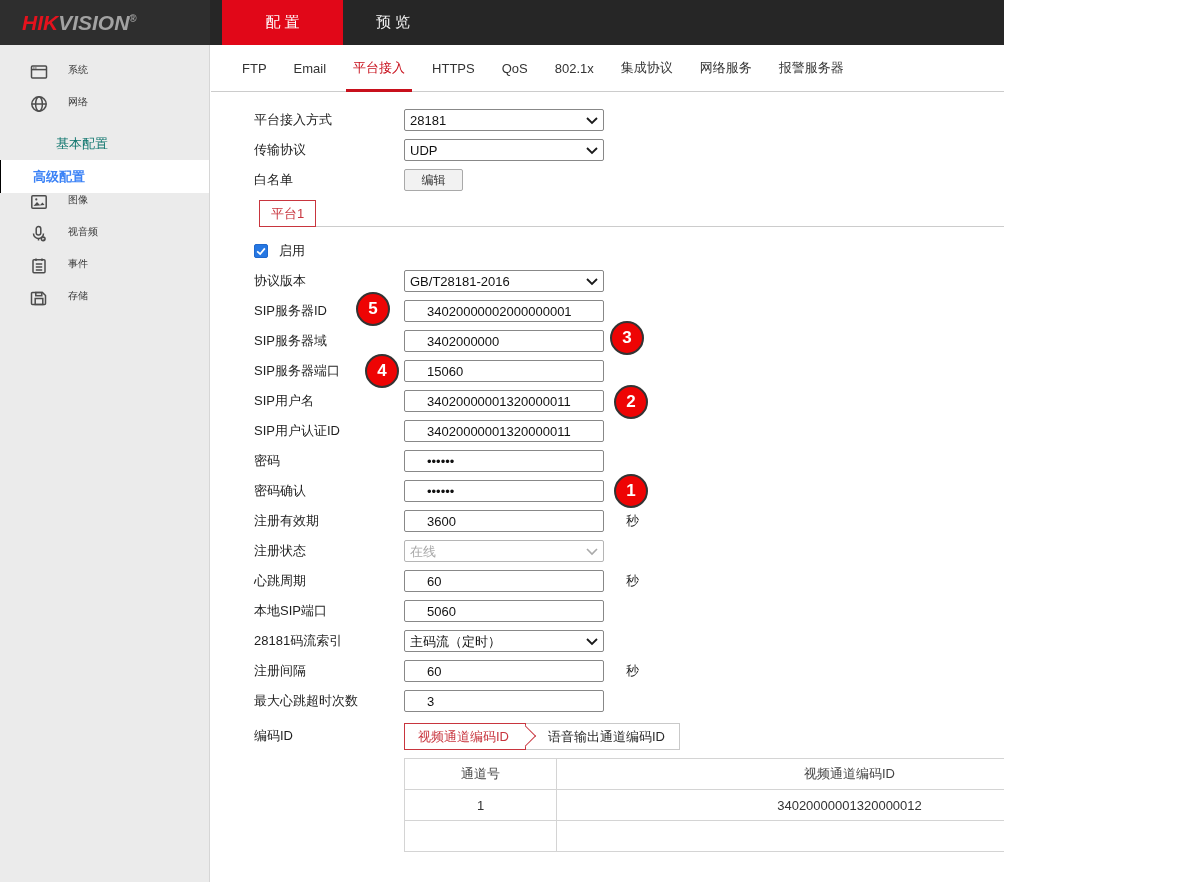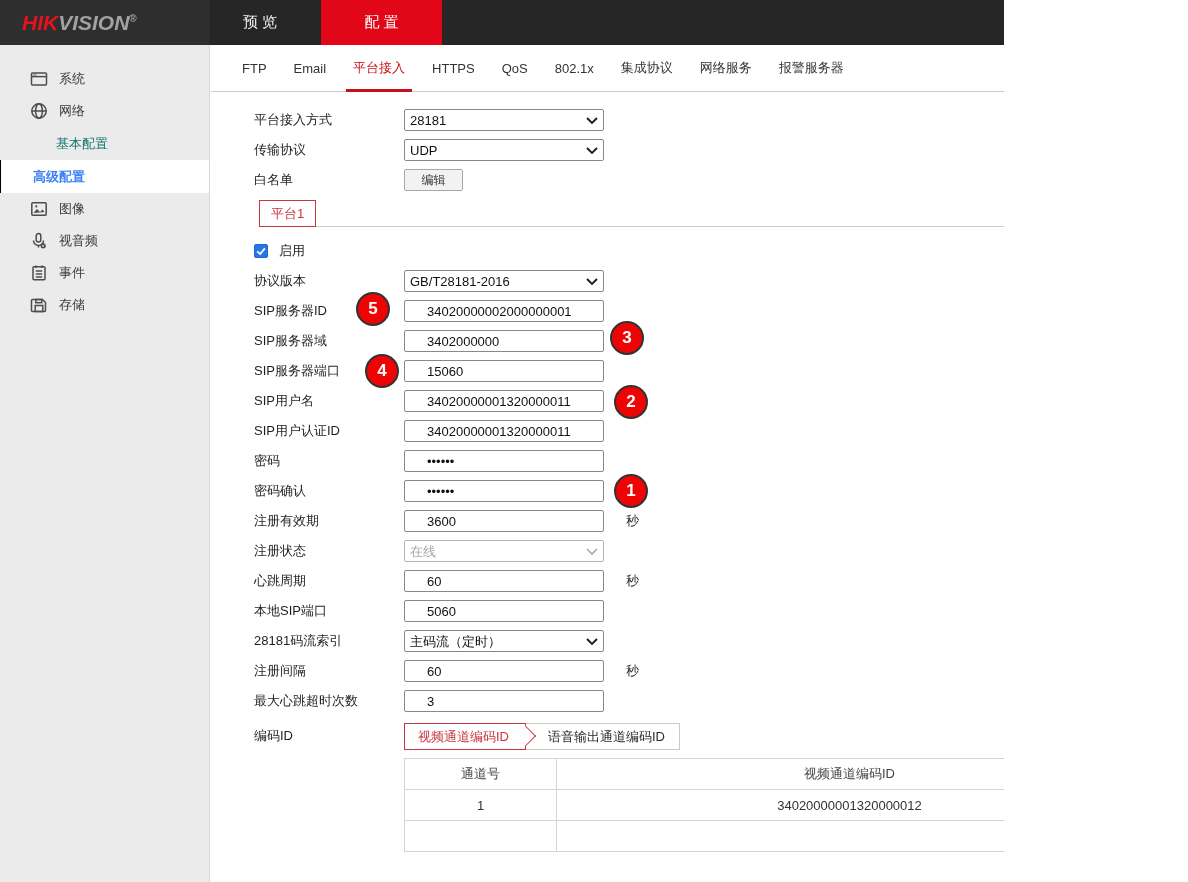--- a/index.html
+++ b/index.html
@@ -13,21 +13,21 @@
   .logo { font-style:italic; font-weight:bold; font-size:21px; letter-spacing:0px; white-space:nowrap; }
   .logo .hik { color:#e6121d; }
   .logo .vision { color:#a2a2a2; }
   .logo .reg { color:#a2a2a2; font-size:10px; vertical-align:super; font-style:normal; }
   .top-tab { height:100%; display:flex; align-items:center; justify-content:center; color:#f2f2f2; font-size:15px; cursor:pointer; }
   .top-tab.preview { width:98px; margin-left:1px; }
   .top-tab.active { width:121px; margin-left:12px; background:#e10718; color:#fff; }
 
   
   .sidebar { position:absolute; top:45px; left:0; width:210px; bottom:0; background:#ebebeb; border-right:1px solid #d6d6d6; padding-top:18px; }
-  .side-item { height:32px; display:flex; align-items:center; gap:11px; padding-left:30px; font-size:13px; color:#3c3c3c; cursor:pointer; }
+  .side-item { height:32px; display:flex; gap:20px; padding-left:30px; font-size:10px; color:#3c3c3c; cursor:pointer; }
   .side-item svg { flex:none; }
   .side-sub { height:33px; display:flex; align-items:center; padding-left:56px; font-size:13px; color:#0f766e; cursor:pointer; }
   .side-sub.selected { background:#fff; border-left:1px solid #000000; padding-left:32px; color:#3b82f6; font-weight:bold; }
 
   
   .content { position:absolute; top:45px; left:211px; right:0; bottom:0; background:#fff; }
   .tabbar { height:47px; display:flex; align-items:center; gap:27px; padding-left:31px; border-bottom:1px solid #ccc; }
   .tab { font-size:13px; color:#333; position:relative; height:100%; display:flex; align-items:center; cursor:pointer; white-space:nowrap; }
   .tab.selected { color:#c8101c; }
   .tab.selected::after { content:''; position:absolute; left:-7px; right:-7px; bottom:-1px; height:3px; background:#c8101c; }
@@ -74,22 +74,22 @@
 <body>
 
 <div class="page">
 
   <div class="topbar">
     <div class="logo-sec">
       <div class="logo">
         <span class="hik">HIK</span><span class="vision">VISION</span><span class="reg">®</span>
       </div>
     </div>
+    <div class="top-tab active">配 置</div>
     <div class="top-tab preview">预 览</div>
-    <div class="top-tab active">配 置</div>
   </div>
 
   <div class="sidebar">
     <div class="side-item">
       <svg width="18" height="18" viewBox="0 0 18 18" fill="none" stroke="#4c4c4c" stroke-width="1.5">
           <rect x="1.5" y="3" width="15" height="12" rx="1"></rect>
           <line x1="1.5" y1="6.6" x2="16.5" y2="6.6"></line>
           <line x1="3.4" y1="4.9" x2="7.4" y2="4.9" stroke-dasharray="1 1"></line>
         </svg>
       <span>系统</span>

